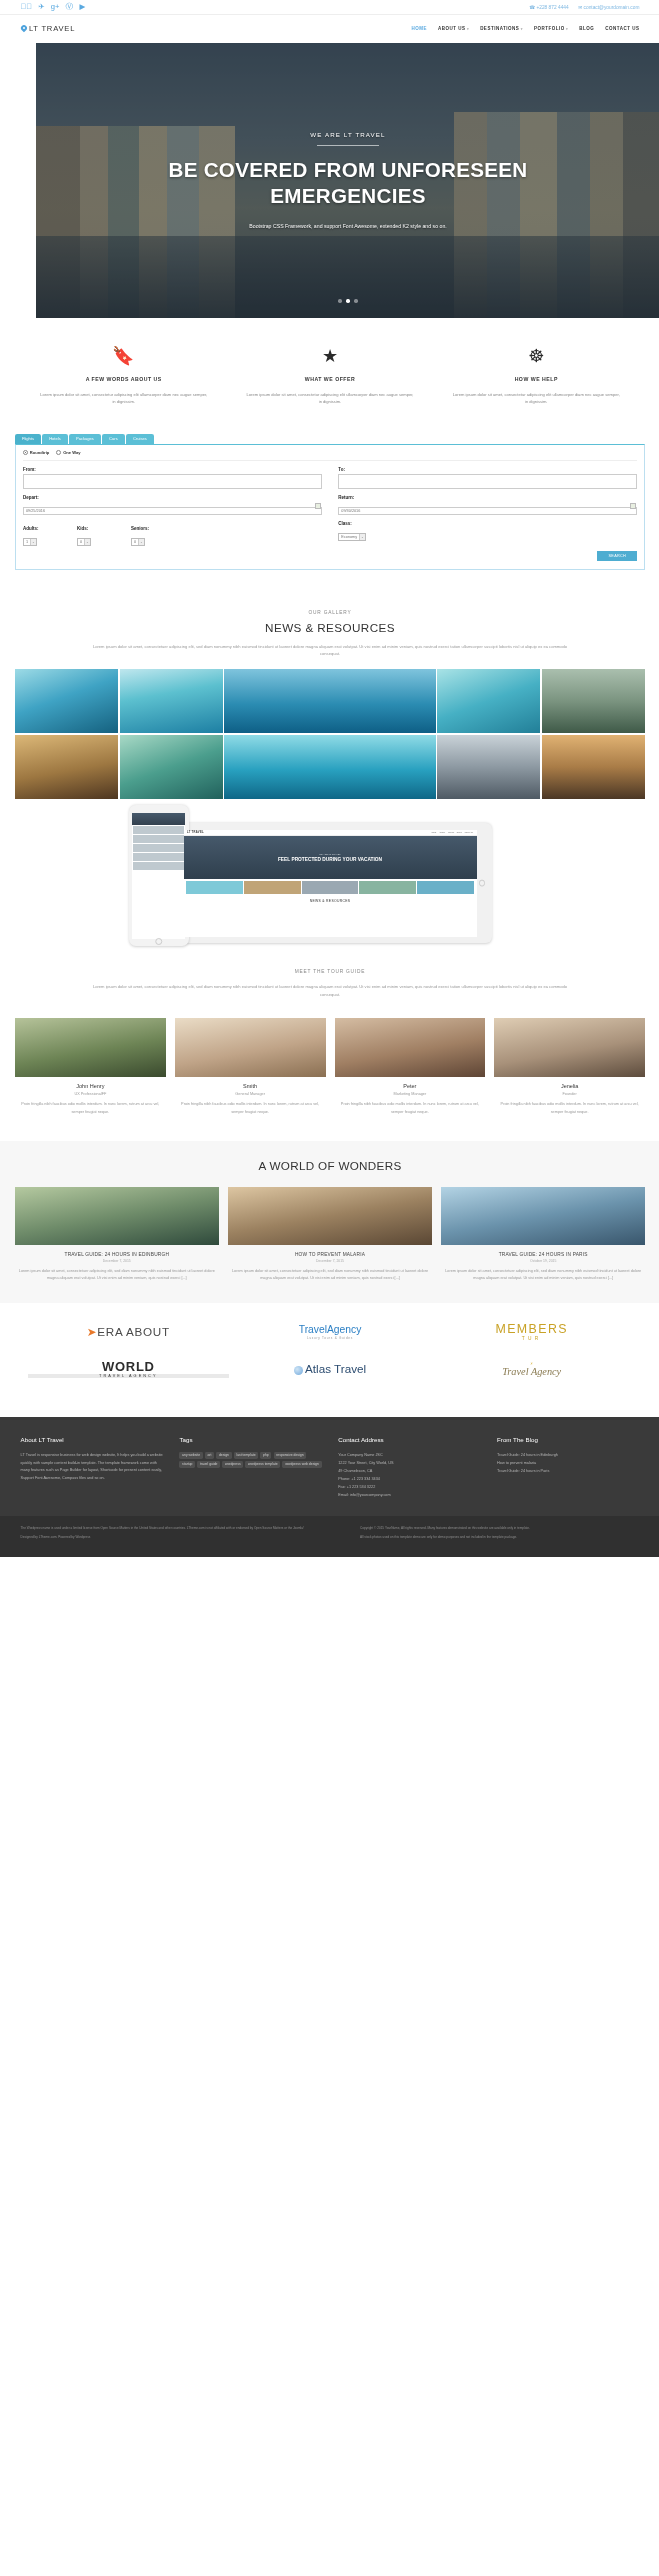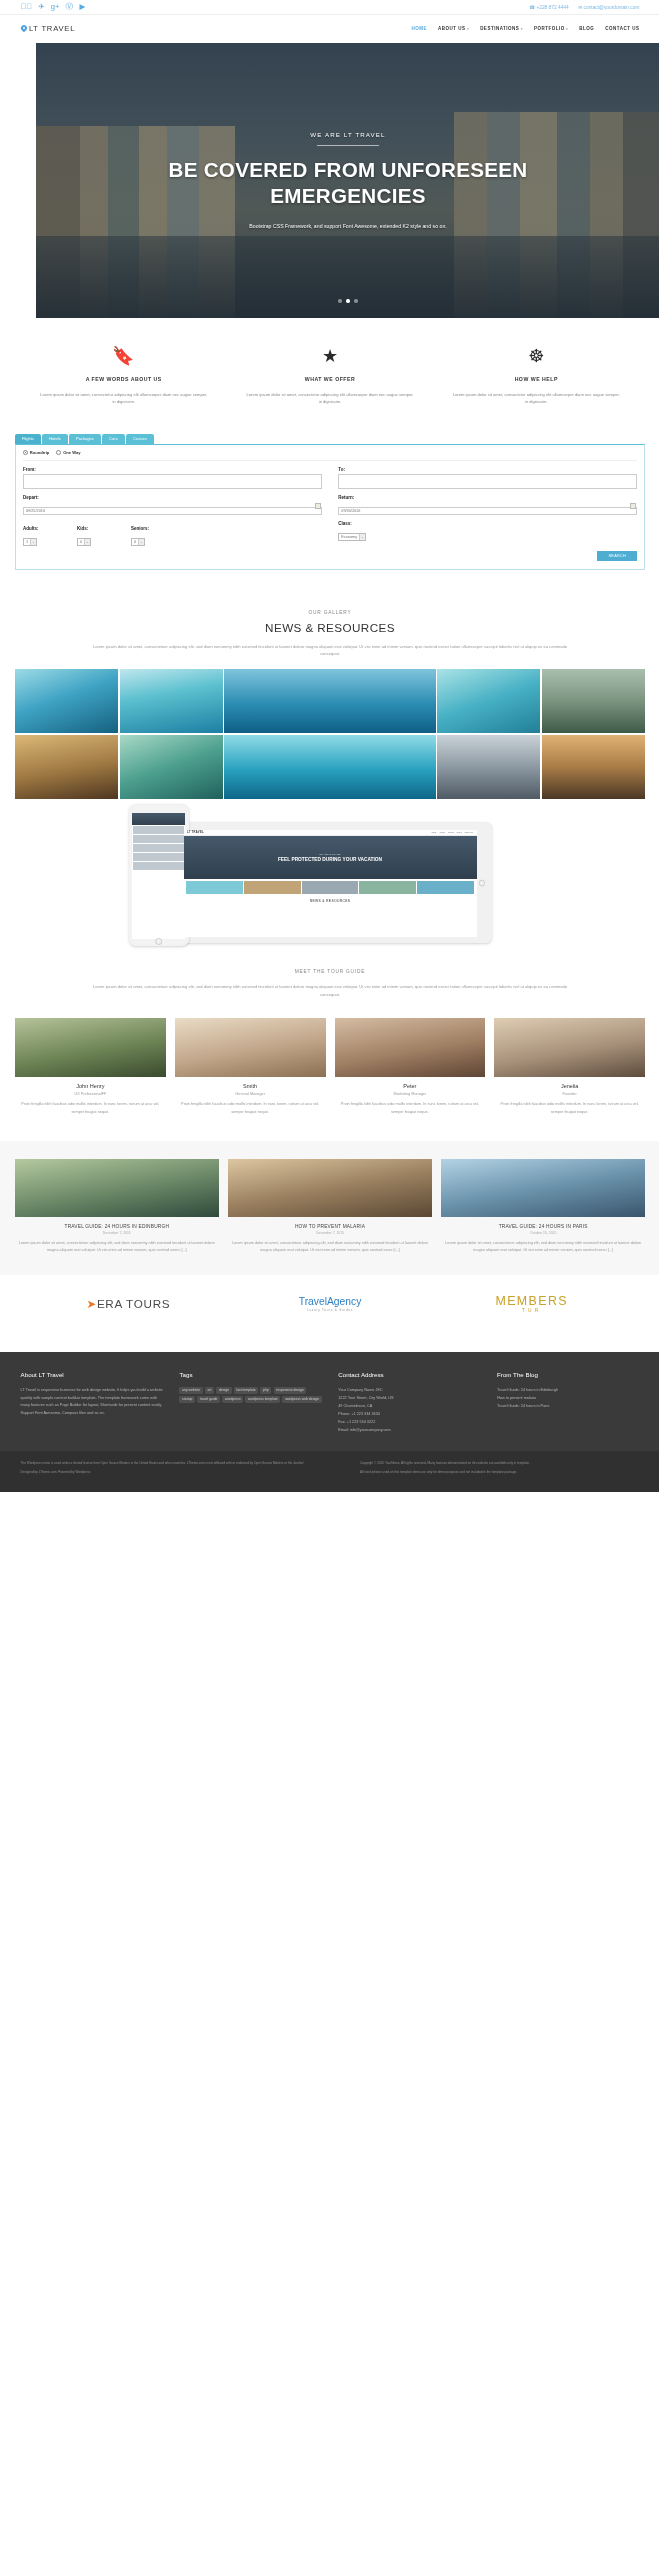--- a/index.html
+++ b/index.html
@@ -427,20 +427,21 @@
     <div class="member">
       <div class="m-photo" style="background:linear-gradient(170deg,#dfcdb4 0%,#a8917a 55%,#5d4c3d 100%)"></div>
       <div class="m-name">Jenelia</div>
       <div class="m-role">Founder</div>
       <div class="m-bio">Proin fringilla nibh faucibus odio mollis interdum. In nunc lorem, rutrum at arcu vel, semper feugiat neque.</div>
     </div>
   </div>
 </div>
 
 <div class="wonders">
+  <h2>A WORLD OF WONDERS</h2>
   <div class="posts">
     <div class="post">
       <div class="p-photo" style="background:linear-gradient(170deg,#b5c9a0 0%,#6f8c6a 50%,#2f4a3c 100%)"></div>
       <div class="p-title">TRAVEL GUIDE: 24 HOURS IN EDINBURGH</div>
       <div class="p-date">December 7, 2015</div>
       <div class="p-ex">Lorem ipsum dolor sit amet, consectetuer adipiscing elit, sed diam nonummy nibh euismod tincidunt ut laoreet dolore magna aliquam erat volutpat. Ut visi enim ad minim veniam, quis nostrud exerci [...]</div>
     </div>
     <div class="post">
       <div class="p-photo" style="background:linear-gradient(170deg,#ddc6a2 0%,#9b8160 50%,#5a4734 100%)"></div>
       <div class="p-title">HOW TO PREVENT MALARIA</div>
@@ -453,30 +454,45 @@
       <div class="p-date">October 19, 2015</div>
       <div class="p-ex">Lorem ipsum dolor sit amet, consectetuer adipiscing elit, sed diam nonummy nibh euismod tincidunt ut laoreet dolore magna aliquam erat volutpat. Ut visi enim ad minim veniam, quis nostrud exerci [...]</div>
     </div>
   </div>
 </div>
 
 <div class="clients">
   <div class="crow">
     <div class="client">
       <span style="display:inline-block;font-size:11.7px;letter-spacing:0.7px;color:#4a4a4a;">
-        <span style="color:#e8792b;">➤</span><span>ERA TOURS</span>
+        <span style="color:#e8792b;">➤</span><span>ERA ABOUT</span>
       </span>
     </div>
     <div class="client">
       <span style="display:block;font-size:10.3px;color:#2b7fc4;"><span>TravelAgency</span></span>
       <span style="display:block;font-size:3.1px;color:#999;letter-spacing:0.7px;margin-top:1.4px;">Luxury Tours &amp; Guides</span>
     </div>
     <div class="client">
       <span style="display:block;font-size:12.4px;color:#c9a227;letter-spacing:1.4px;">MEMBERS</span>
       <span style="display:block;font-size:4.8px;color:#c9a227;letter-spacing:3.4px;">TUR</span>
+    </div>
+  </div>
+  <div class="crow">
+    <div class="client">
+      <span style="display:block;font-size:13px;color:#2d2d2d;font-weight:bold;letter-spacing:0.7px;">WORLD</span>
+      <span style="display:block;font-size:3.8px;color:#333;letter-spacing:2.1px;background:#e9e9e9;">TRAVEL AGENCY</span>
+    </div>
+    <div class="client">
+      <span style="display:inline-block;font-size:11.7px;color:#2c4c70;">
+        <span style="display:inline-block;width:9px;height:9px;border-radius:50%;background:radial-gradient(circle at 35% 35%,#cfe4f5,#6fa8dc);vertical-align:-1.4px;margin-right:2.1px;"></span><span>Atlas Travel</span>
+      </span>
+    </div>
+    <div class="client">
+      <span style="display:block;font-size:4.1px;color:#e0c060;">☀</span>
+      <span style="display:block;font-size:10.3px;color:#8a7b52;font-family:'Liberation Serif',serif;font-style:italic;">Travel Agency</span>
     </div>
   </div>
 </div>
 
 <div class="footer">
   <div class="fcols">
     <div class="fcol">
       <h5>About LT Travel</h5>
       <p>LT Travel is responsive business for web design website, It helps you build a website quickly with sample content build-in template. The template framework come with many features such as Page Builder for layout, Shortcode for present content easily, Support Font Awesome, Compass files and so on.</p>
     </div>

